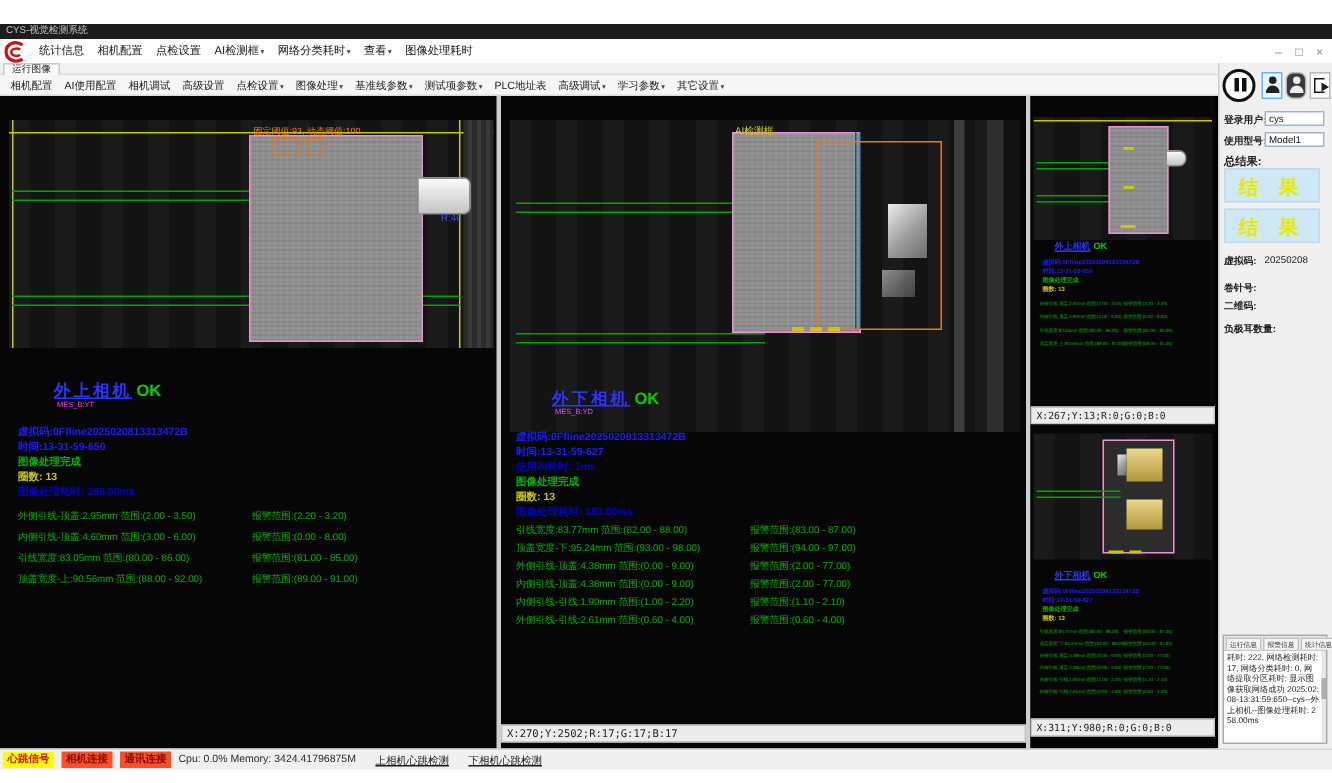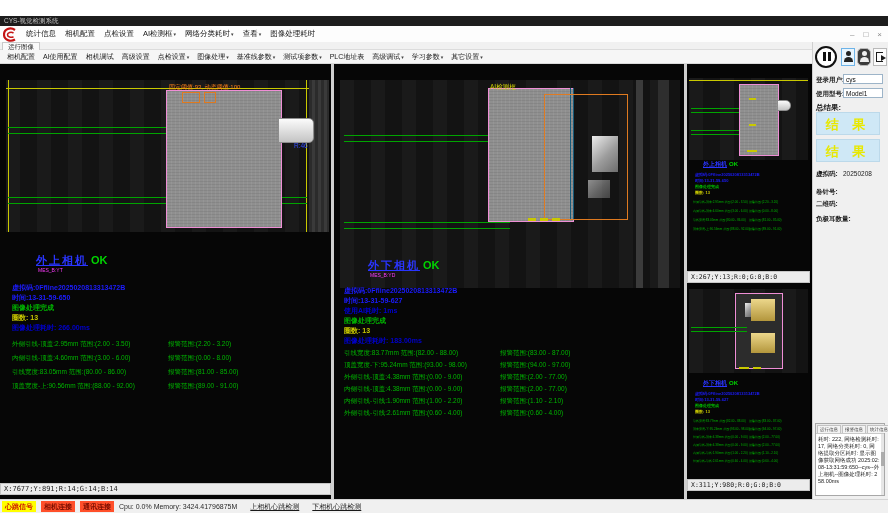--- a/index.html
+++ b/index.html
@@ -162,21 +162,20 @@
     <span class="t-info inf-y" style="left:12px;top:249px;position:absolute;font-size:7px;font-weight:bold">圈数: 13</span>
     <span class="t-info inf-d" style="left:12px;top:259px;position:absolute;font-size:7px;font-weight:bold">图像处理耗时: 266.00ms</span>
     <span class="t-meas" style="left:12px;top:276px">外侧引线-顶盖:2.95mm 范围:(2.00 - 3.50)</span>
     <span class="t-meas" style="left:168px;top:276px">报警范围:(2.20 - 3.20)</span>
     <span class="t-meas" style="left:12px;top:290px">内侧引线-顶盖:4.60mm 范围:(3.00 - 6.00)</span>
     <span class="t-meas" style="left:168px;top:290px">报警范围:(0.00 - 8.00)</span>
     <span class="t-meas" style="left:12px;top:304px">引线宽度:83.05mm 范围:(80.00 - 86.00)</span>
     <span class="t-meas" style="left:168px;top:304px">报警范围:(81.00 - 85.00)</span>
     <span class="t-meas" style="left:12px;top:318px">顶盖宽度-上:90.56mm 范围:(88.00 - 92.00)</span>
     <span class="t-meas" style="left:168px;top:318px">报警范围:(89.00 - 91.00)</span>
-    <div class="panel-status" style="top:419px">X:7677;Y:891;R:14;G:14;B:14</div>
   </div>
 
   <div class="split" style="left:331px"></div>
 
   <div class="col" style="left:334px;width:350px">
     <div class="img" style="left:6px;right:4px;top:16px;height:208px">
       <div class="band" style="left:296px;width:7px;background:#3b3b3b"></div>
       <div class="band" style="left:318px;width:11px;background:#2e2e2e"></div>
       <div class="gl" style="left:4px;top:55px;width:228px"></div>
       <div class="gl" style="left:4px;top:61px;width:228px"></div>
@@ -206,20 +205,21 @@
     <span class="t-meas" style="left:10px;top:297px">顶盖宽度-下:95.24mm 范围:(93.00 - 98.00)</span>
     <span class="t-meas" style="left:166px;top:297px">报警范围:(94.00 - 97.00)</span>
     <span class="t-meas" style="left:10px;top:309px">外侧引线-顶盖:4.38mm 范围:(0.00 - 9.00)</span>
     <span class="t-meas" style="left:166px;top:309px">报警范围:(2.00 - 77.00)</span>
     <span class="t-meas" style="left:10px;top:321px">内侧引线-顶盖:4.38mm 范围:(0.00 - 9.00)</span>
     <span class="t-meas" style="left:166px;top:321px">报警范围:(2.00 - 77.00)</span>
     <span class="t-meas" style="left:10px;top:333px">内侧引线-引线:1.90mm 范围:(1.00 - 2.20)</span>
     <span class="t-meas" style="left:166px;top:333px">报警范围:(1.10 - 2.10)</span>
     <span class="t-meas" style="left:10px;top:345px">外侧引线-引线:2.61mm 范围:(0.60 - 4.00)</span>
     <span class="t-meas" style="left:166px;top:345px">报警范围:(0.60 - 4.00)</span>
+    <div class="panel-status" style="top:419px">X:270;Y:2502;R:17;G:17;B:17</div>
   </div>
 
   <div class="split" style="left:684px"></div>
 
   <div class="col" style="left:687px;width:123px;height:219px">
     <div class="img" style="left:2px;right:2px;top:14px;height:82px">
       <div class="ylh" style="left:0;top:2px;width:119px"></div>
       <div class="gl" style="left:2px;top:30px;width:86px"></div>
       <div class="gl" style="left:2px;top:34px;width:86px"></div>
       <div class="gl" style="left:2px;top:52px;width:86px"></div>

